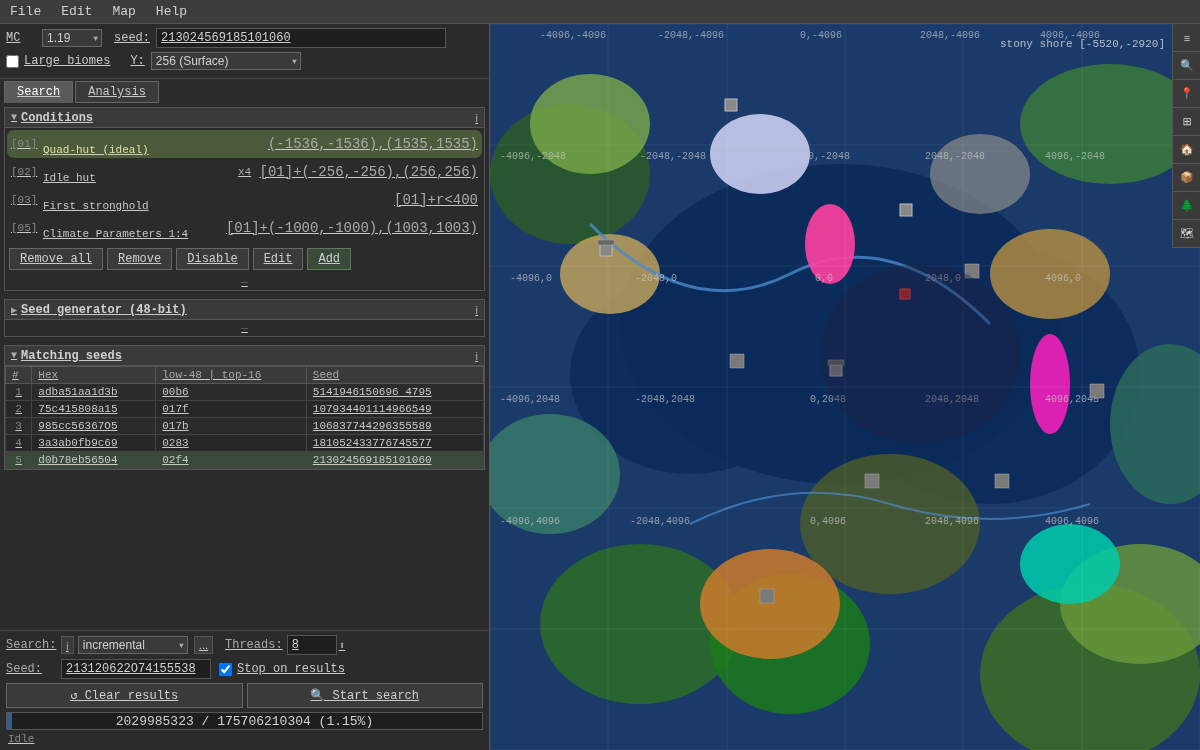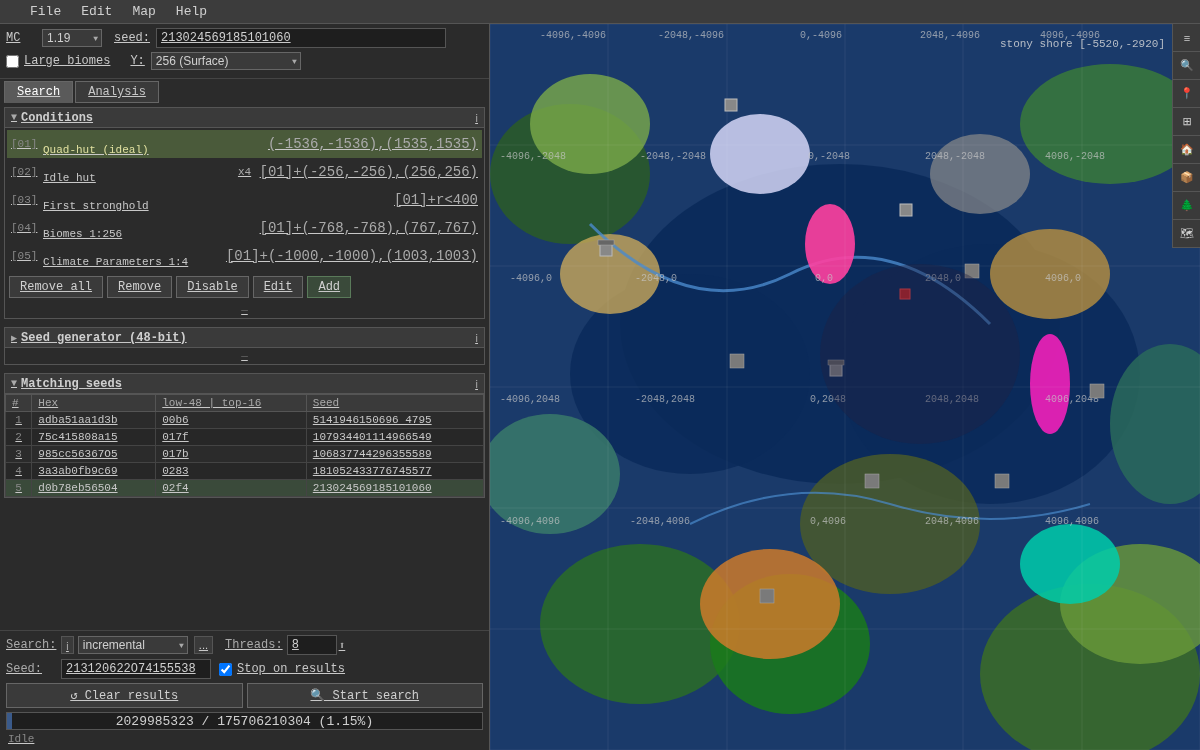--- a/index.html
+++ b/index.html
@@ -12,21 +12,20 @@
       height: 750px;
       overflow: hidden;
     }
     
     #menubar {
       display: flex;
       background: #3c3c3c;
       border-bottom: 1px solid #555;
       height: 24px;
       align-items: center;
-      padding-left: 20px;
     }
     .menu-item {
       padding: 2px 10px;
       color: #d0d0d0;
       cursor: pointer;
       font-size: 13px;
     }
 
     
     #main-layout {
@@ -164,20 +163,21 @@
     #conditions-list {
       padding: 2px;
     }
     .condition-row {
       display: flex;
       align-items: center;
       padding: 2px 4px;
       font-size: 11px;
       color: #c8c8c8;
       cursor: pointer;
+      border-radius: 7px;
     }
     .condition-row.selected {
       background: #4a5a3a;
       color: #e0e0a0;
     }
     .condition-num { color: #888; min-width: 32px; }
     .condition-name { flex: 1; margin-top: 12px; }
     .condition-multiplier { color: #aaa; min-width: 30px; text-align: center; }
     .condition-range { color: #aaa; text-align: right; font-size: 14px; }
 
@@ -431,26 +431,20 @@
           <span class="condition-num">[02]</span>
           <span class="condition-name">Idle hut</span>
           <span class="condition-multiplier">x4</span>
           <span class="condition-range">[01]+(-256,-256),(256,256)</span>
         </div>
         <div class="condition-row">
           <span class="condition-num">[03]</span>
           <span class="condition-name">First stronghold</span>
           <span class="condition-multiplier"></span>
           <span class="condition-range">[01]+r&lt;400</span>
-        </div>
-        <div class="condition-row">
-          <span class="condition-num">[04]</span>
-          <span class="condition-name">Biomes 1:256</span>
-          <span class="condition-multiplier"></span>
-          <span class="condition-range">[01]+(-768,-768),(767,767)</span>
         </div>
         <div class="condition-row">
           <span class="condition-num">[05]</span>
           <span class="condition-name">Climate Parameters 1:4</span>
           <span class="condition-multiplier"></span>
           <span class="condition-range">[01]+(-1000,-1000),(1003,1003)</span>
         </div>
       </div>
       <div class="conditions-buttons">
         <button class="btn">Remove all</button>

